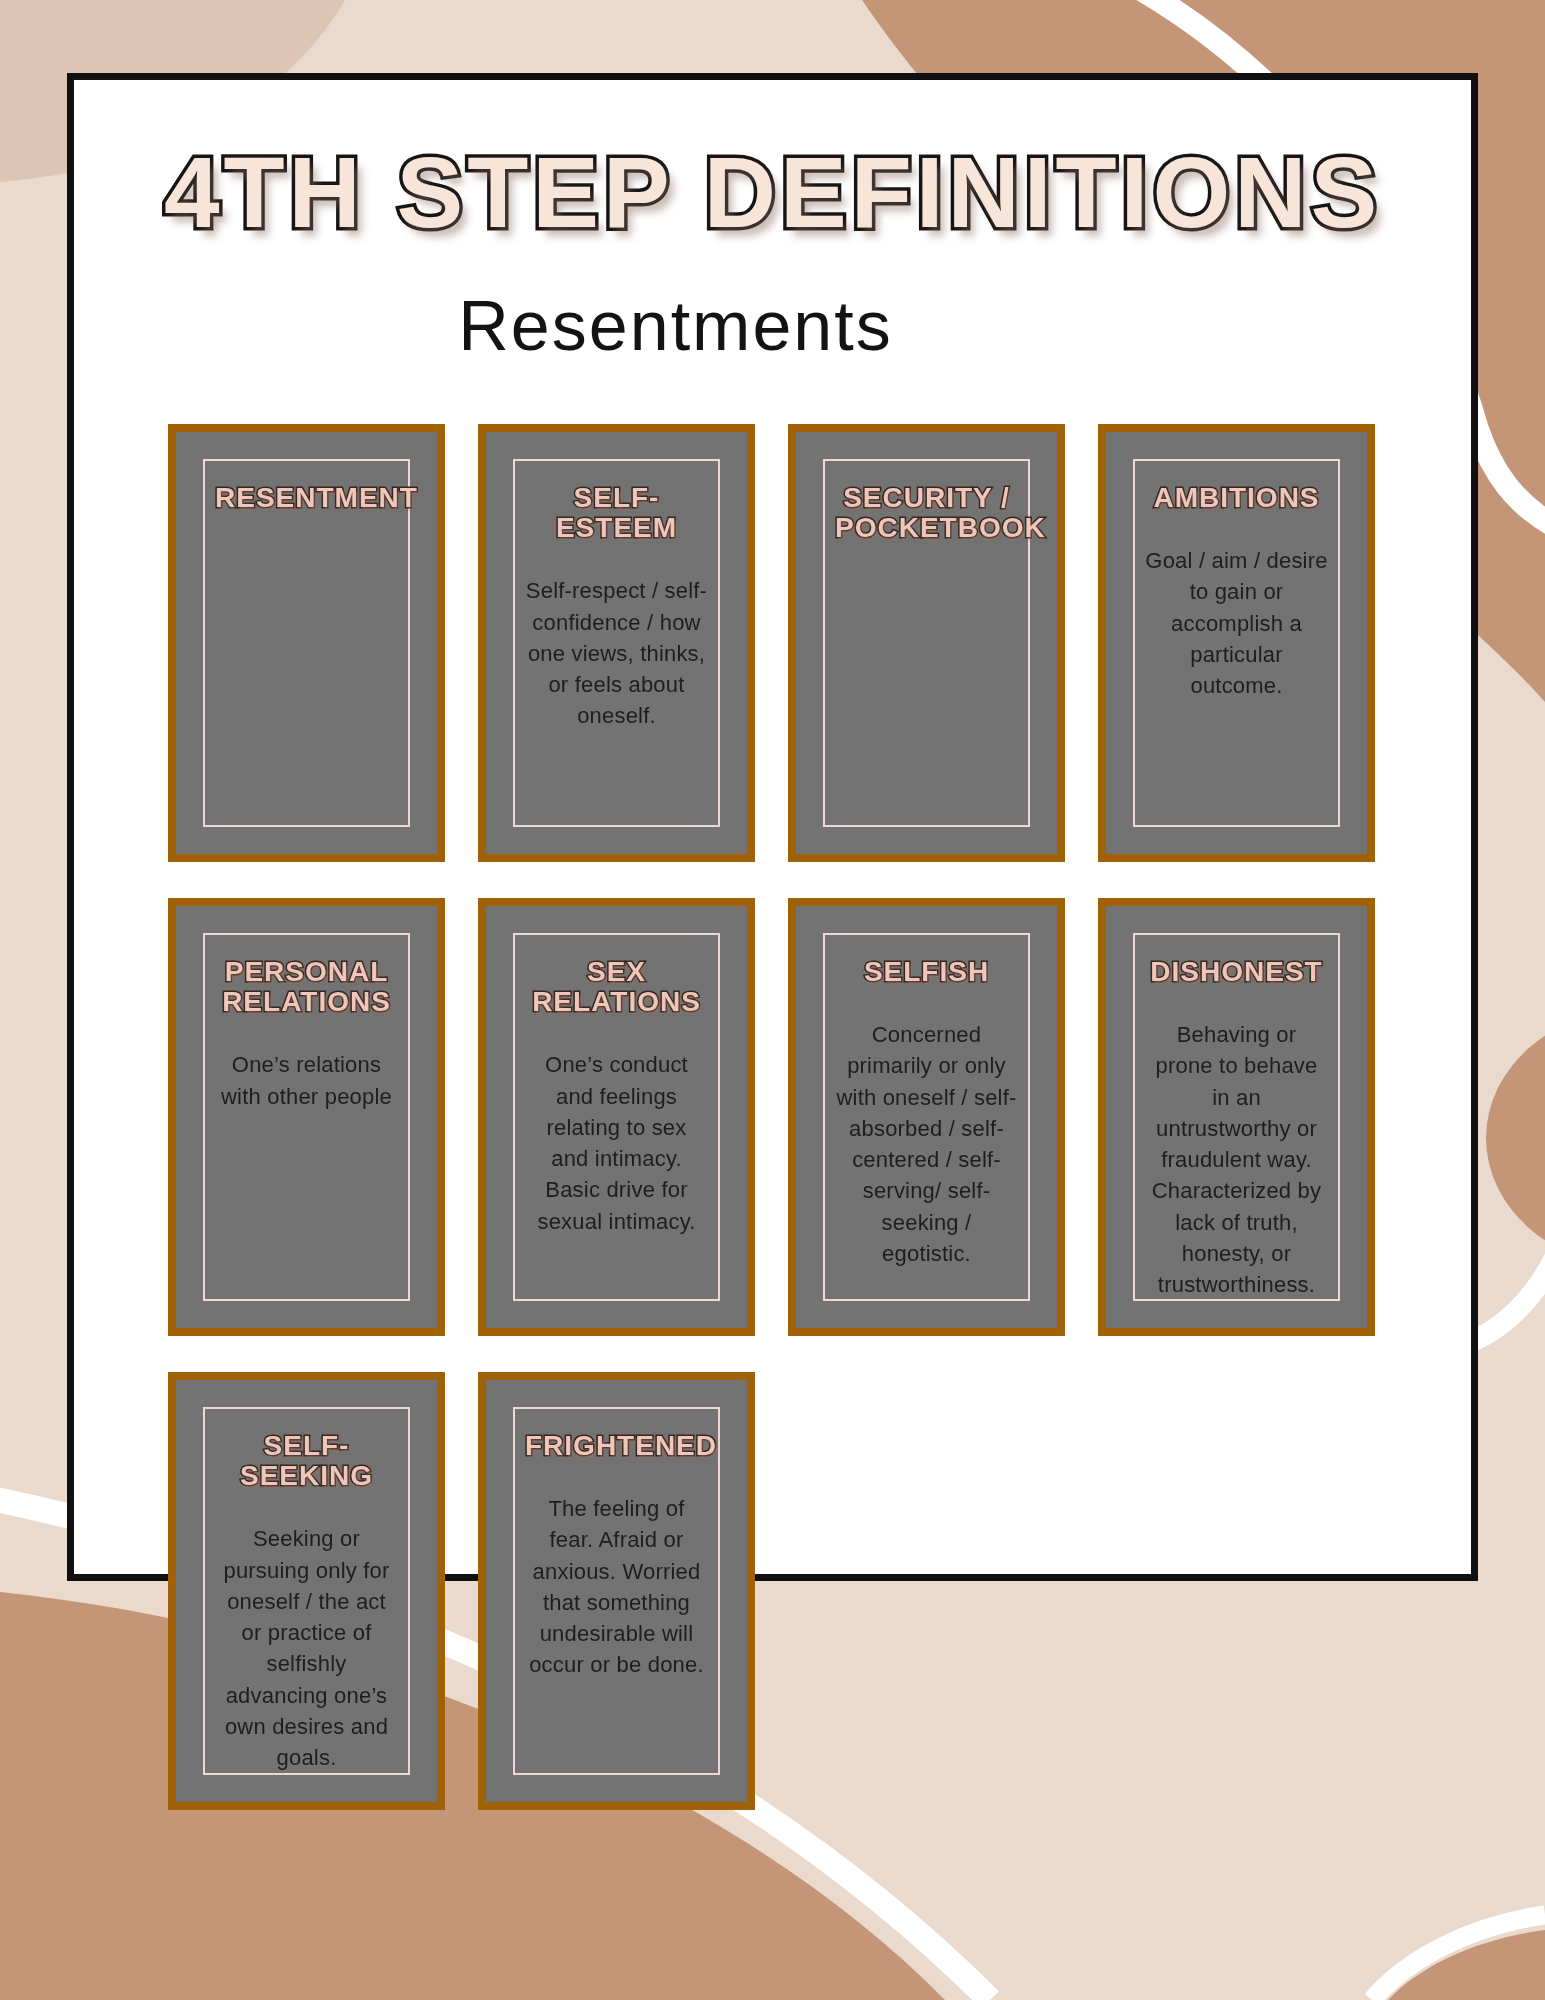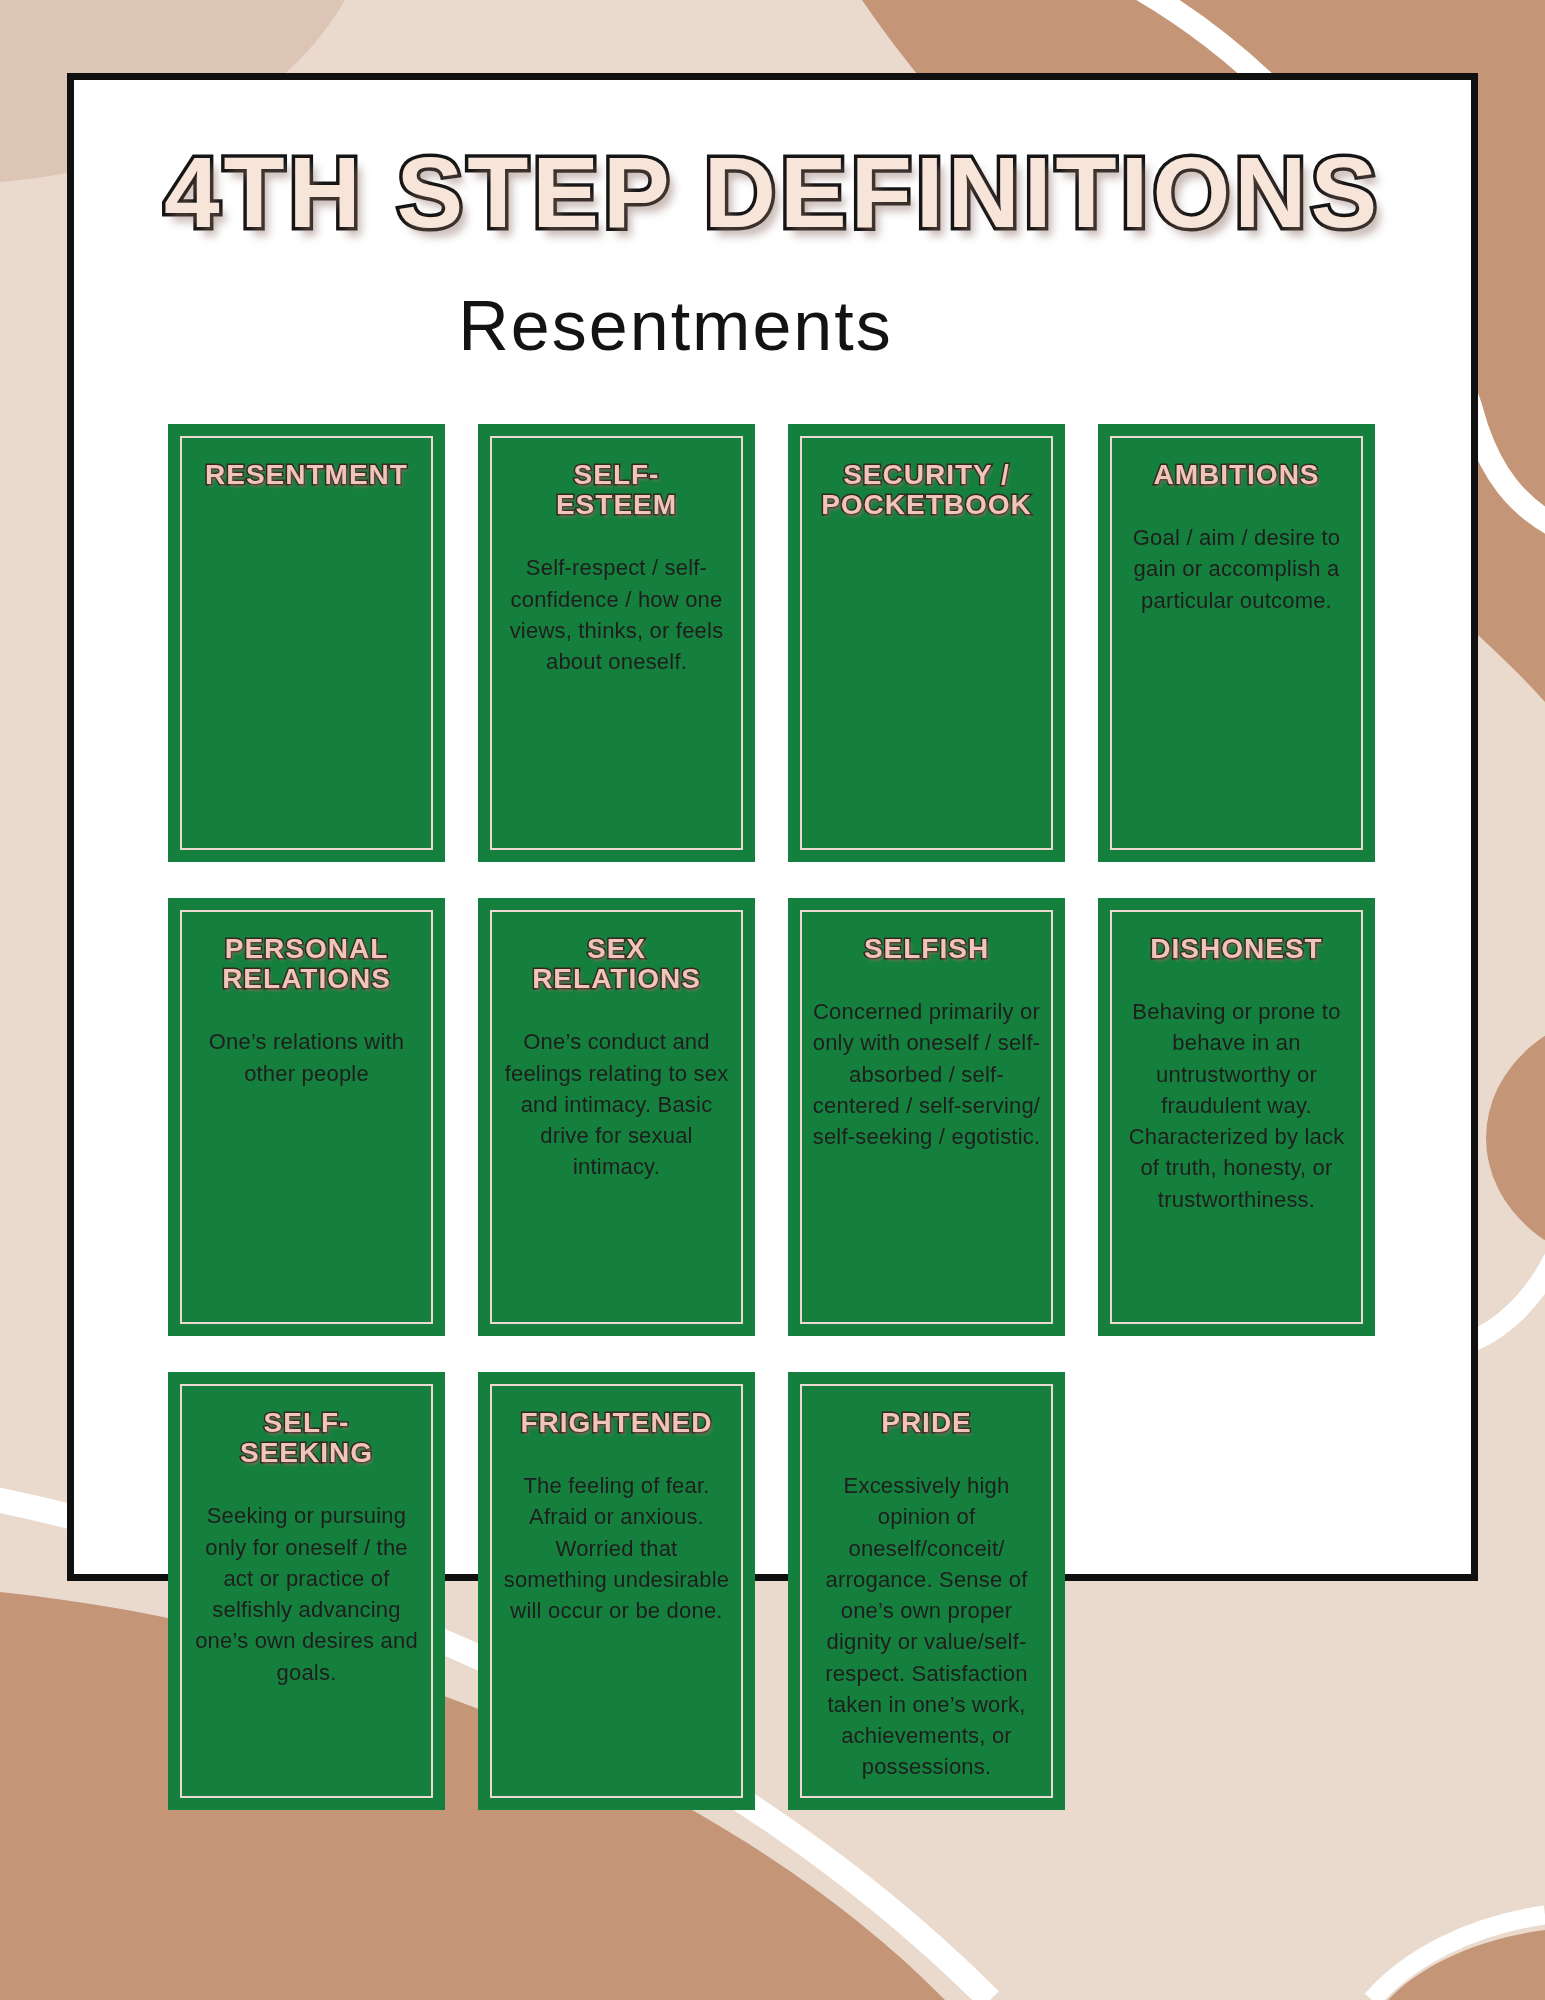--- a/index.html
+++ b/index.html
@@ -56,23 +56,23 @@
     width: 1207px;
     display: grid;
     grid-template-columns: repeat(4, 277px);
     grid-template-rows: repeat(3, 438px);
     column-gap: 33px;
     row-gap: 36px;
   }
 
   .card {
     box-sizing: border-box;
-    border: 8px solid #15803d;
-    background: #15803d;
-    padding: 4px;
+    border: 8px solid #a16207;
+    background: #737373;
+    padding: 27px;
   }
   .card-inner {
     box-sizing: border-box;
     height: 100%;
     border: 2px solid #eed9d2;
     padding: 18px 10px 10px;
     text-align: center;
     display: flex;
     flex-direction: column;
   }
@@ -183,22 +183,16 @@
       </div>
     </div>
 
     <div class="card">
       <div class="card-inner">
         <h3 class="card-title">FRIGHTENED</h3>
         <p class="card-body">The feeling of fear. Afraid or anxious. Worried that something undesirable will occur or be done.</p>
       </div>
     </div>
 
-    <div class="card">
-      <div class="card-inner">
-        <h3 class="card-title">PRIDE</h3>
-        <p class="card-body card-body-tight">Excessively high opinion of oneself/conceit/ arrogance. Sense of one’s own proper dignity or value/self-respect. Satisfaction taken in one’s work, achievements, or possessions.</p>
-      </div>
-    </div>
 
 
   </div>
 </div>
 
 </body></html>

